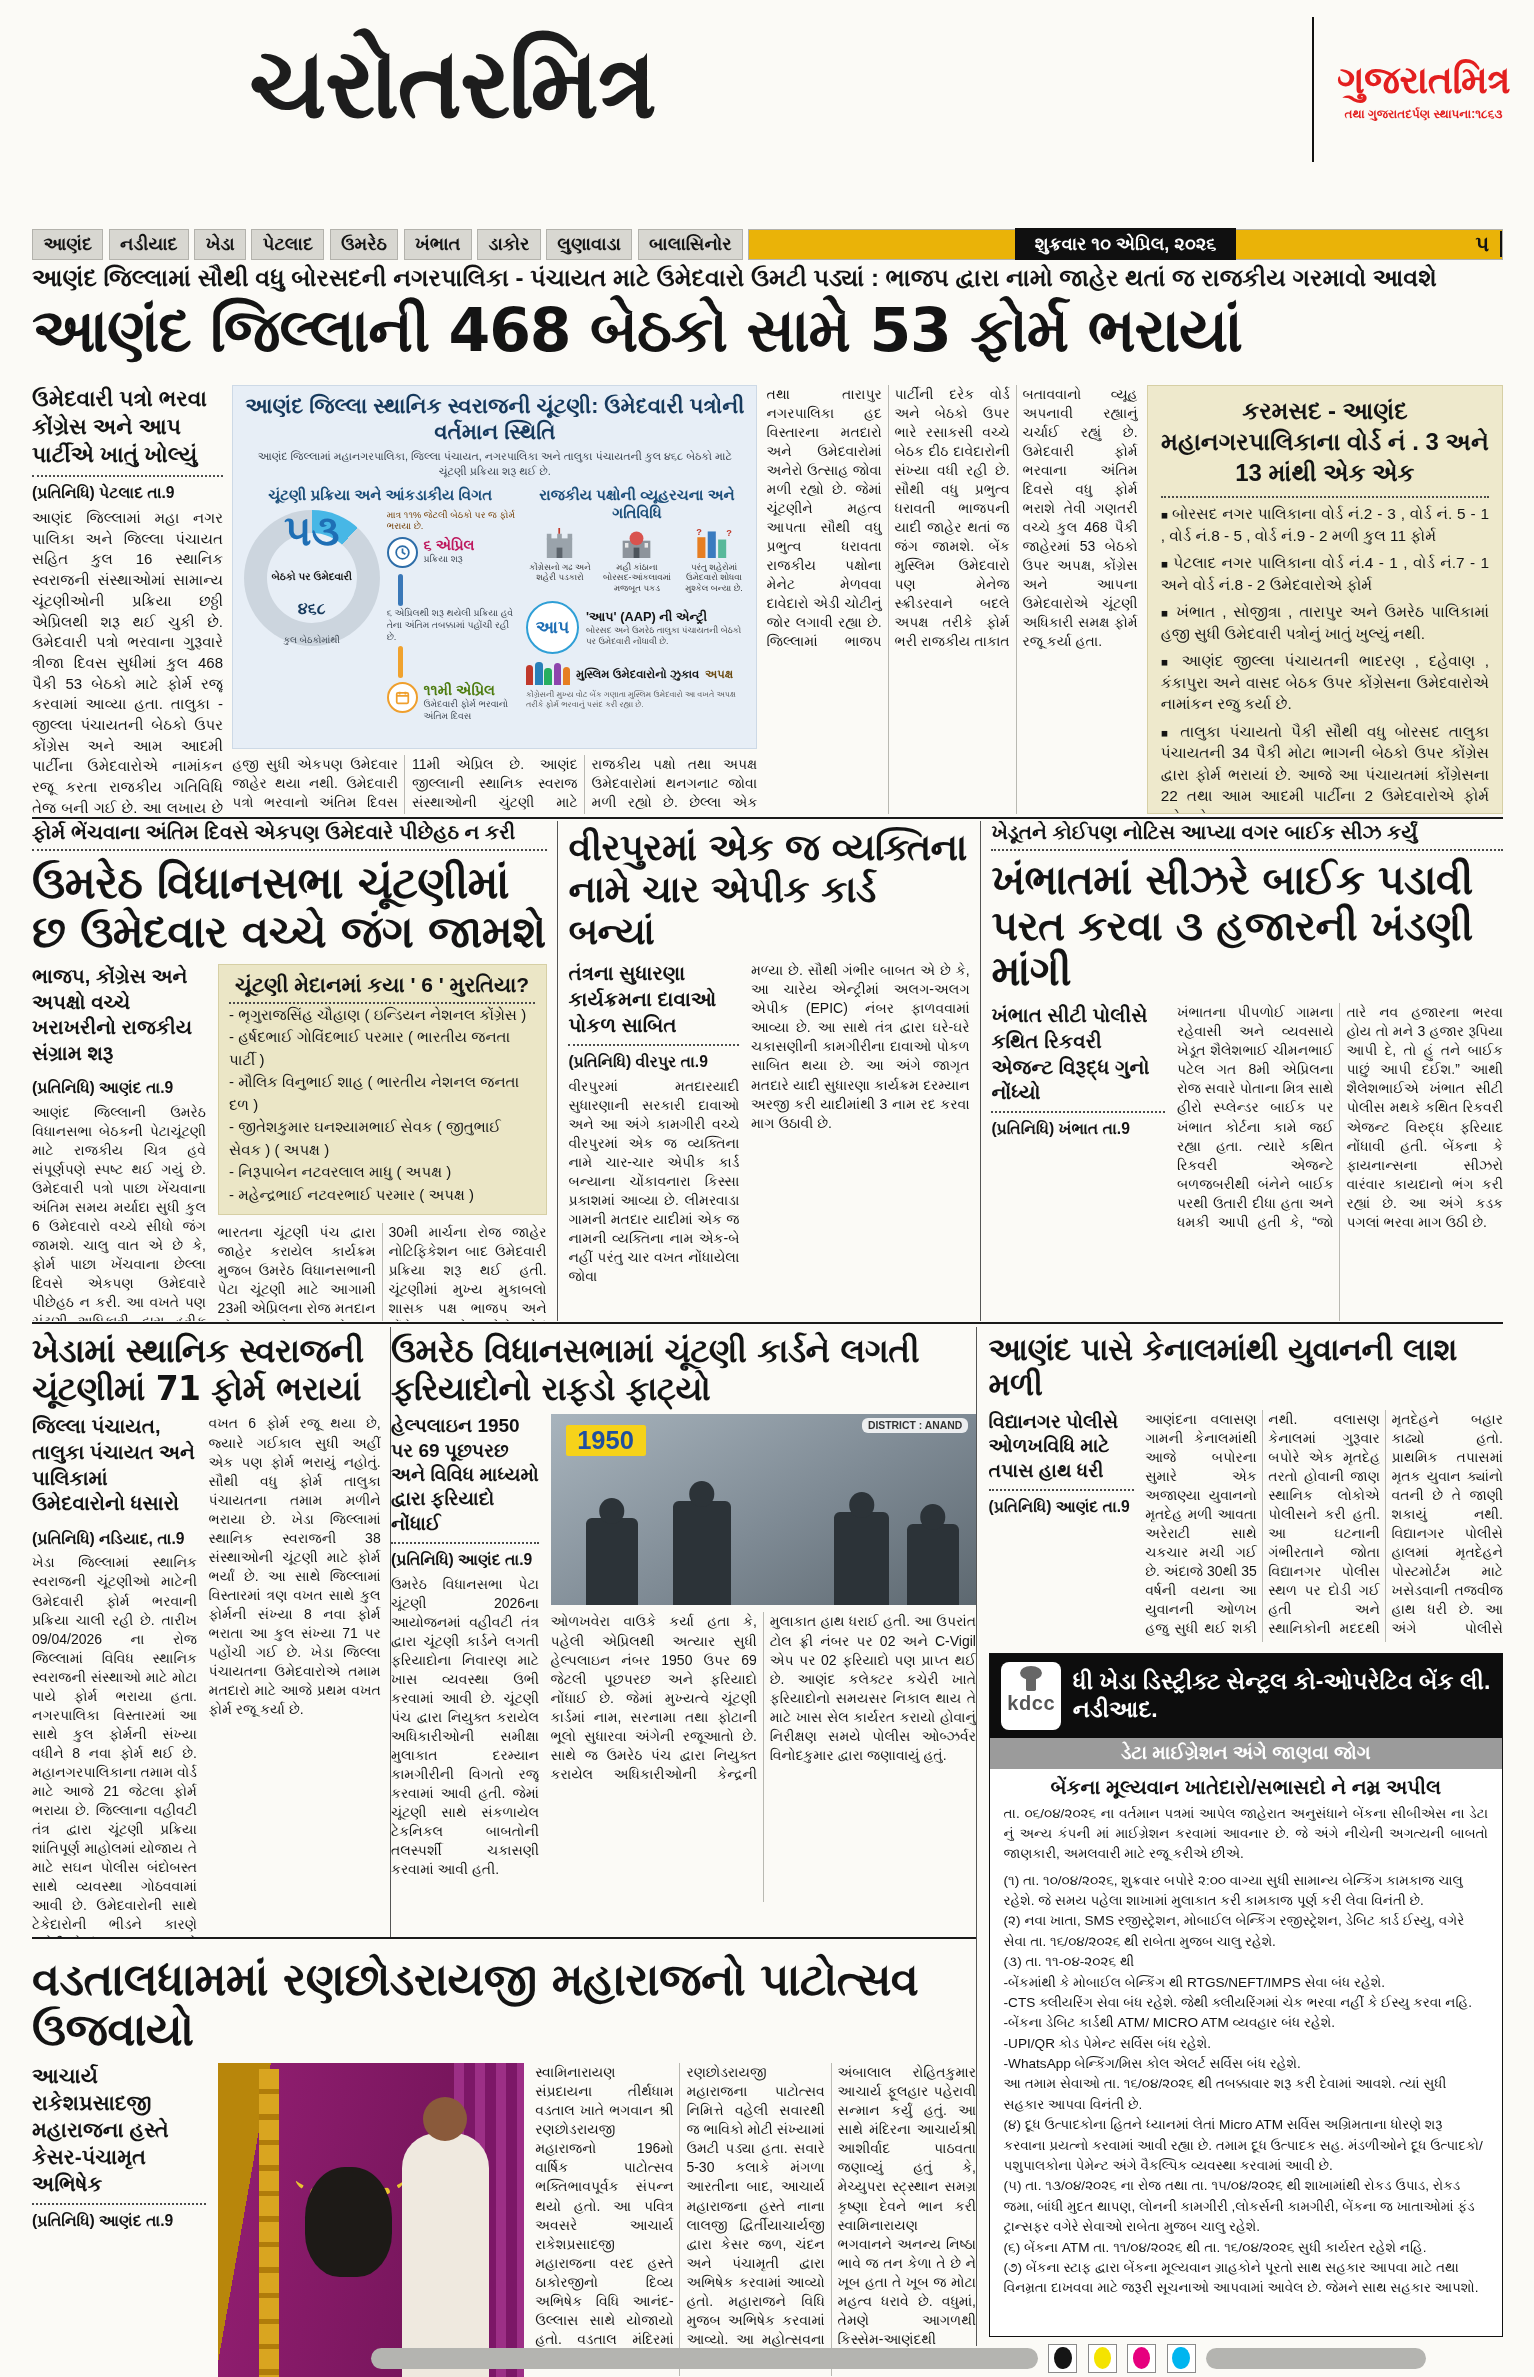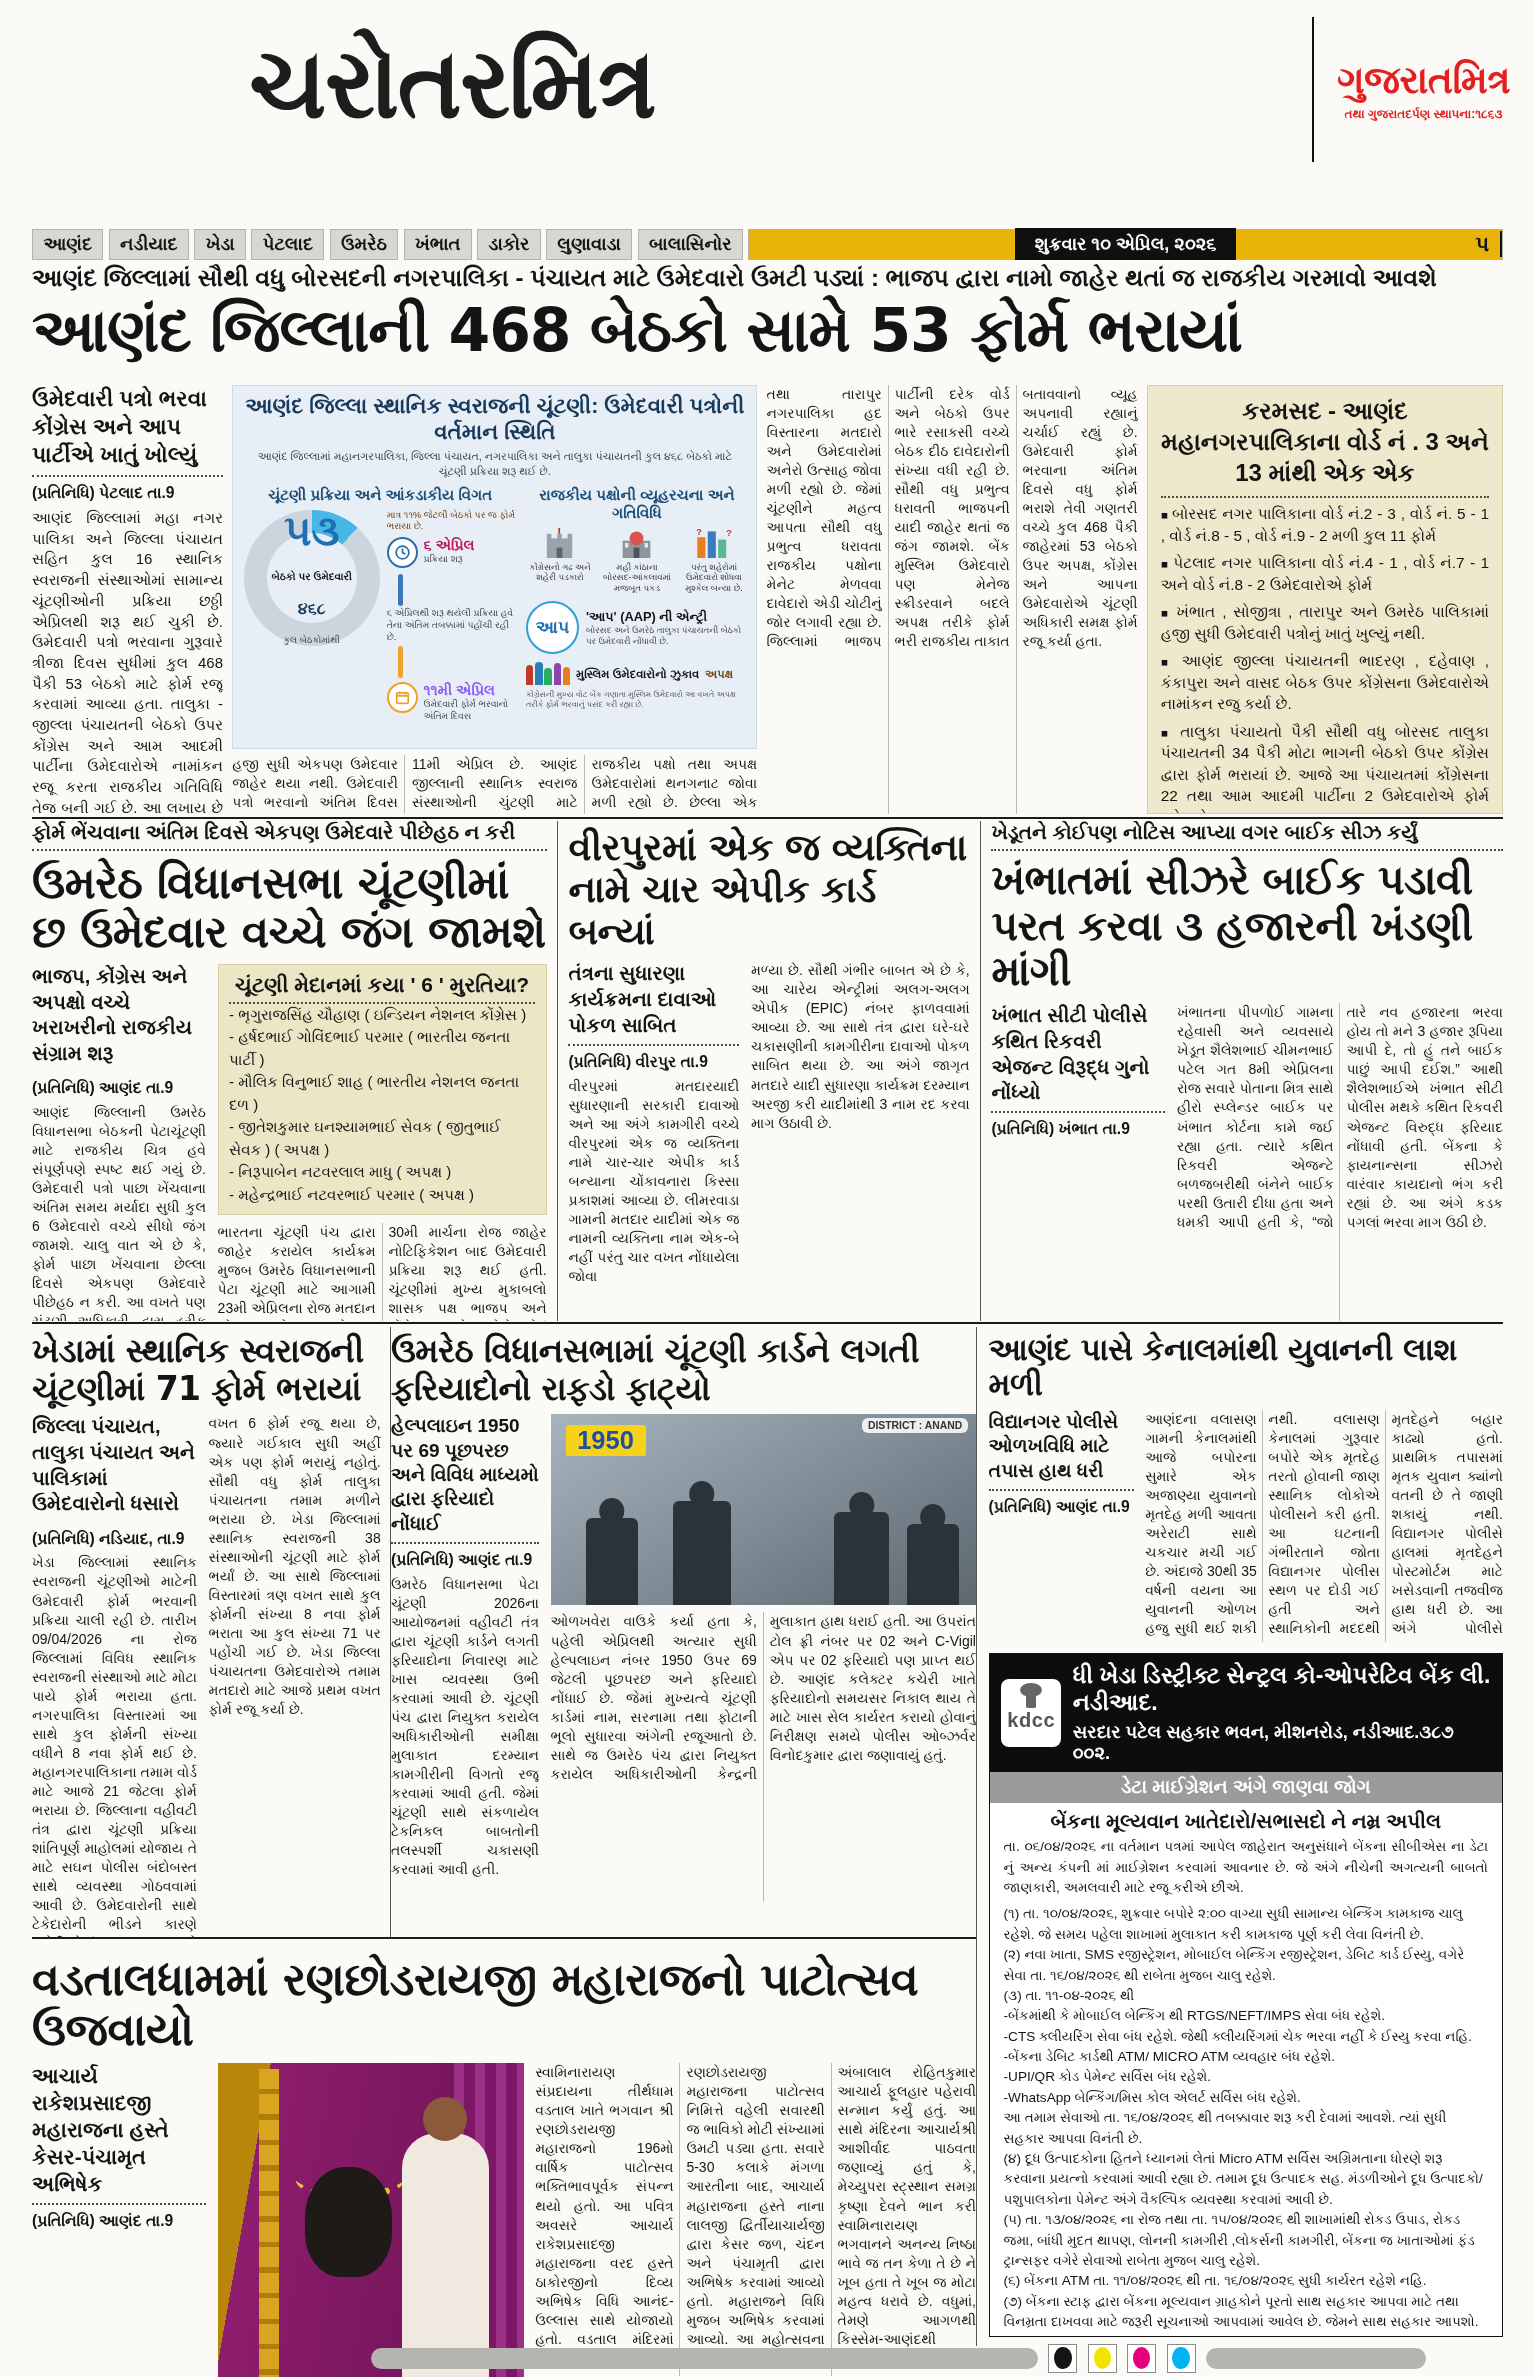--- a/index.html
+++ b/index.html
@@ -238,21 +238,21 @@
                 <div class="tl-t2" style="margin:2.3px 0">૬ એપ્રિલથી શરૂ થયેલી પ્રક્રિયા હવે તેના અંતિમ તબક્કામાં પહોંચી રહી છે.</div>
                 <div class="tl-line orange"></div>
                 <div class="tl-item" style="margin-top:4.6px">
                   <div class="tl-dot orange">
                     <svg width="15" height="15" viewBox="0 0 26 26">
                         <rect x="3" y="5" width="20" height="18" rx="2" fill="none" stroke="#ef9f2d" stroke-width="3"></rect>
                         <path d="M3 10h20M8 3v5M18 3v5" stroke="#ef9f2d" stroke-width="3"></path>
                       </svg>
                   </div>
                   <div>
-                    <div class="tl-t1" style="color:#8b5cf6">૧૧મી એપ્રિલ</div>
+                    <div class="tl-t1" style="color:#4d7c0f">૧૧મી એપ્રિલ</div>
                     <div class="tl-t2">ઉમેદવારી ફોર્મ ભરવાનો અંતિમ દિવસ</div>
                   </div>
                 </div>
               </div>
             </div>
 
           </div>
 
           <div class="info-right">
             <div class="info-h">રાજકીય પક્ષોની વ્યૂહરચના અને ગતિવિધિ</div>
@@ -463,21 +463,20 @@
       </div>
 
       <div class="adbox clip">
         <div class="ad-header">
           <div class="kdcc-logo">
             <div class="kdcc-tree"></div>
             <div class="kdcc-text">kdcc</div>
           </div>
           <div>
             <div class="ad-name">ધી ખેડા ડિસ્ટ્રીક્ટ સેન્ટ્રલ કો-ઓપરેટિવ બેંક લી. નડીઆદ.</div>
-            <div class="ad-addr">સરદાર પટેલ સહકાર ભવન, મીશનરોડ, નડીઆદ.૩૮૭ ૦૦૨.</div>
           </div>
         </div>
         <div class="ad-graybar">ડેટા માઈગ્રેશન અંગે જાણવા જોગ</div>
         <div class="ad-appeal">બેંકના મૂલ્યવાન ખાતેદારો/સભાસદો ને નમ્ર અપીલ</div>
         <div class="ad-body">
           <div class="j">તા. ૦૬/૦૪/૨૦૨૬ ના વર્તમાન પત્રમાં આપેલ જાહેરાત અનુસંધાને બેંકના સીબીએસ ના ડેટા નું અન્ય કંપની માં માઈગ્રેશન કરવામાં આવનાર છે. જે અંગે નીચેની અગત્યની બાબતો જાણકારી, અમલવારી માટે રજૂ કરીએ છીએ.</div>
           <div class="ad-clauses">(૧)  તા. ૧૦/૦૪/૨૦૨૬, શુક્રવાર બપોરે ૨:૦૦ વાગ્યા સુધી સામાન્ય બેન્કિંગ કામકાજ ચાલુ રહેશે. જે સમય પહેલા શાખામાં મુલાકાત કરી કામકાજ પૂર્ણ કરી લેવા વિનંતી છે.
 (૨)  નવા ખાતા, SMS રજીસ્ટ્રેશન, મોબાઈલ બેન્કિંગ રજીસ્ટ્રેશન, ડેબિટ કાર્ડ ઈસ્યુ, વગેરે સેવા તા. ૧૬/૦૪/૨૦૨૬ થી રાબેતા મુજબ ચાલુ રહેશે.
 (૩)  તા. ૧૧-૦૪-૨૦૨૬ થી
 -બેંકમાંથી કે મોબાઈલ બેન્કિંગ થી RTGS/NEFT/IMPS સેવા બંધ રહેશે.

